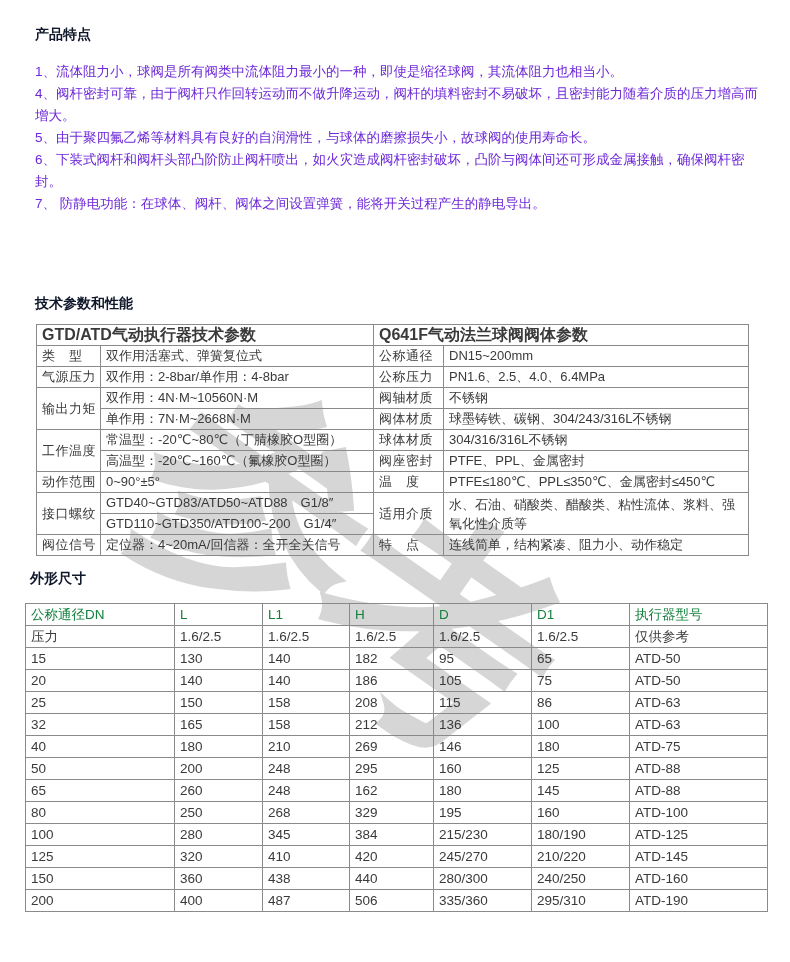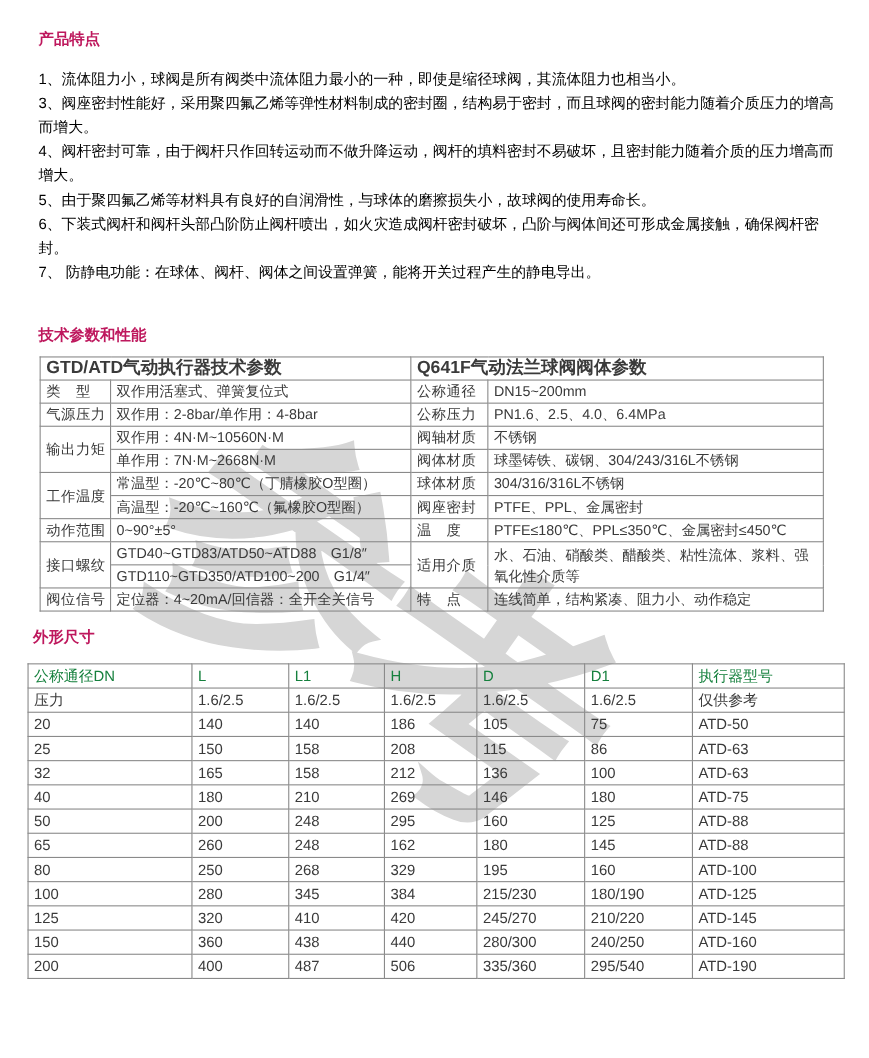--- a/index.html
+++ b/index.html
@@ -33,36 +33,37 @@
     pointer-events: none;
   }
 
   .content { position: relative; z-index: 1; }
 
   .sec-title {
     position: absolute;
     margin: 0;
     font-size: 14px;
     font-weight: bold;
-    color: #be185d;
+    color: #0f172a;
     line-height: 16px;
+    font-family: Liberation Serif, serif;
   }
   #features-title { left: 35px; top: 27px; }
   #tech-title     { left: 35px; top: 296px; }
   #dims-title     { left: 30px; top: 571px; }
 
   
   .features-list {
     position: absolute;
     left: 35px;
     top: 61px;
     width: 731px;
     font-size: 13.5px;
     line-height: 22px;
-    color: #000000;
+    color: #6d28d9;
   }
   .feat-item { margin: 0; }
 
   
   table { border-collapse: collapse; table-layout: fixed; background: transparent; }
   td, th { border: 1px solid #8a8a8a; overflow: hidden; }
 
   
   .tech-table {
     position: absolute;
@@ -105,21 +106,20 @@
 <body>
 
 <div class="watermark">参考</div>
 
 <div class="content">
 
   <h2 class="sec-title" id="features-title">产品特点</h2>
 
   <div class="features-list">
       <div class="feat-item">1、流体阻力小，球阀是所有阀类中流体阻力最小的一种，即使是缩径球阀，其流体阻力也相当小。</div>
-      <div class="feat-item">3、阀座密封性能好，采用聚四氟乙烯等弹性材料制成的密封圈，结构易于密封，而且球阀的密封能力随着介质压力的增高而增大。</div>
       <div class="feat-item">4、阀杆密封可靠，由于阀杆只作回转运动而不做升降运动，阀杆的填料密封不易破坏，且密封能力随着介质的压力增高而增大。</div>
       <div class="feat-item">5、由于聚四氟乙烯等材料具有良好的自润滑性，与球体的磨擦损失小，故球阀的使用寿命长。</div>
       <div class="feat-item">6、下装式阀杆和阀杆头部凸阶防止阀杆喷出，如火灾造成阀杆密封破坏，凸阶与阀体间还可形成金属接触，确保阀杆密封。</div>
       <div class="feat-item">7、 防静电功能：在球体、阀杆、阀体之间设置弹簧，能将开关过程产生的静电导出。</div>
     </div>
 
   <h2 class="sec-title" id="tech-title">技术参数和性能</h2>
 
   <table class="tech-table">
     <colgroup>
@@ -217,20 +217,29 @@
     <tbody>
       <tr>
           <td>压力</td>
           <td>1.6/2.5</td>
           <td>1.6/2.5</td>
           <td>1.6/2.5</td>
           <td>1.6/2.5</td>
           <td>1.6/2.5</td>
           <td>仅供参考</td>
         </tr>
+    <tr>
+          <td>15</td>
+          <td>130</td>
+          <td>140</td>
+          <td>182</td>
+          <td>95</td>
+          <td>65</td>
+          <td>ATD-50</td>
+        </tr>
         <tr>
           <td>20</td>
           <td>140</td>
           <td>140</td>
           <td>186</td>
           <td>105</td>
           <td>75</td>
           <td>ATD-50</td>
         </tr>
         <tr>
@@ -313,19 +322,19 @@
           <td>280/300</td>
           <td>240/250</td>
           <td>ATD-160</td>
         </tr>
         <tr>
           <td>200</td>
           <td>400</td>
           <td>487</td>
           <td>506</td>
           <td>335/360</td>
-          <td>295/540</td>
+          <td>295/310</td>
           <td>ATD-190</td>
         </tr>
       </tbody>
   </table>
 
 </div>
 
 </body></html>

